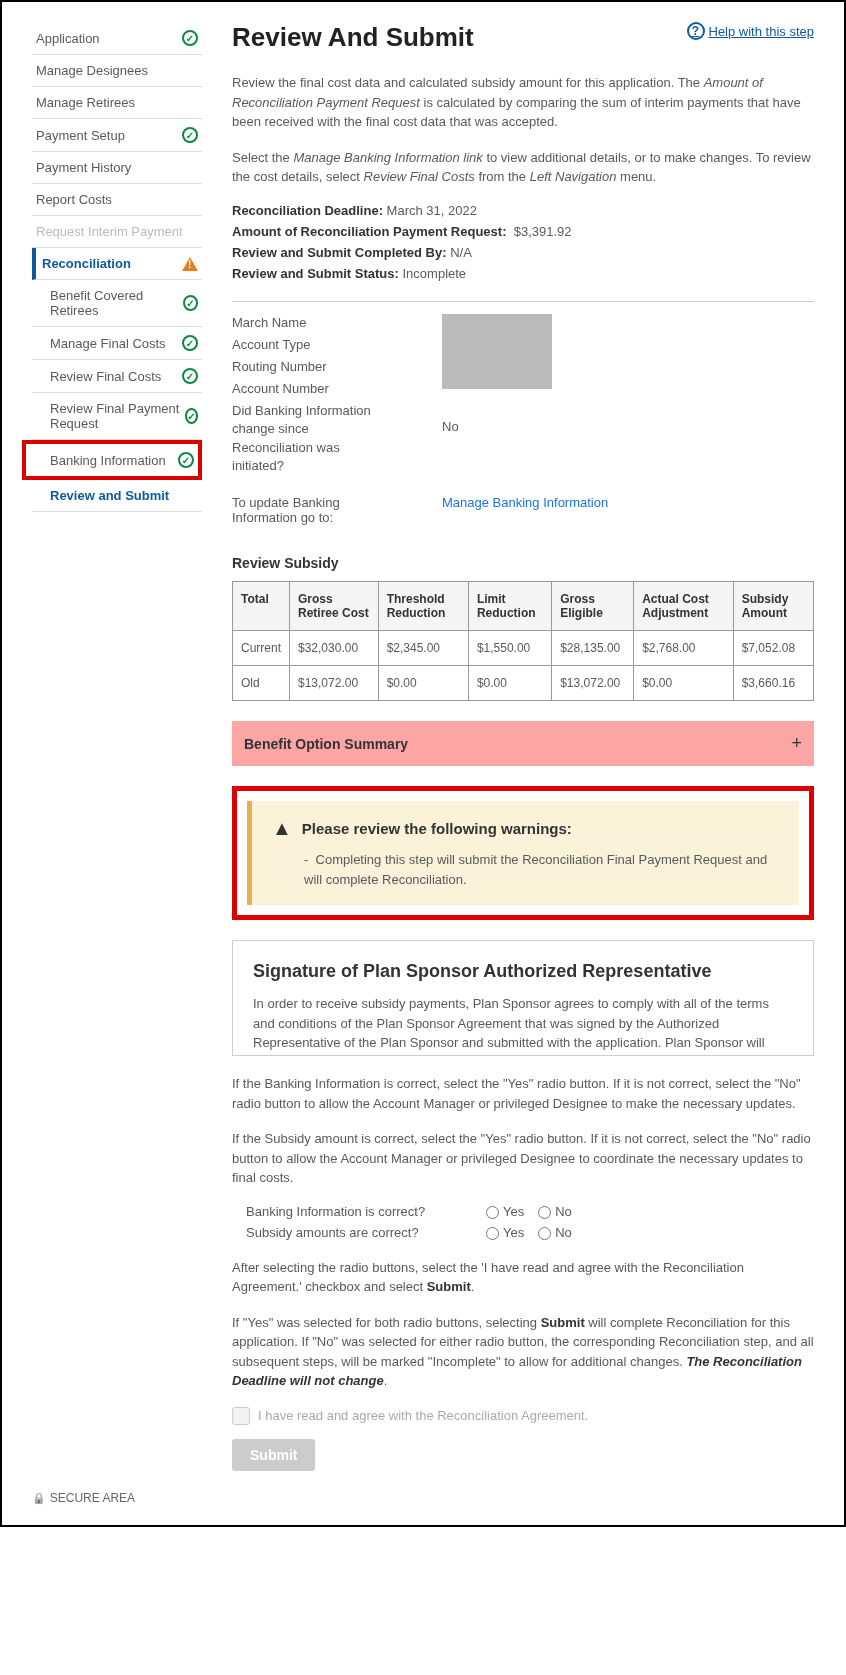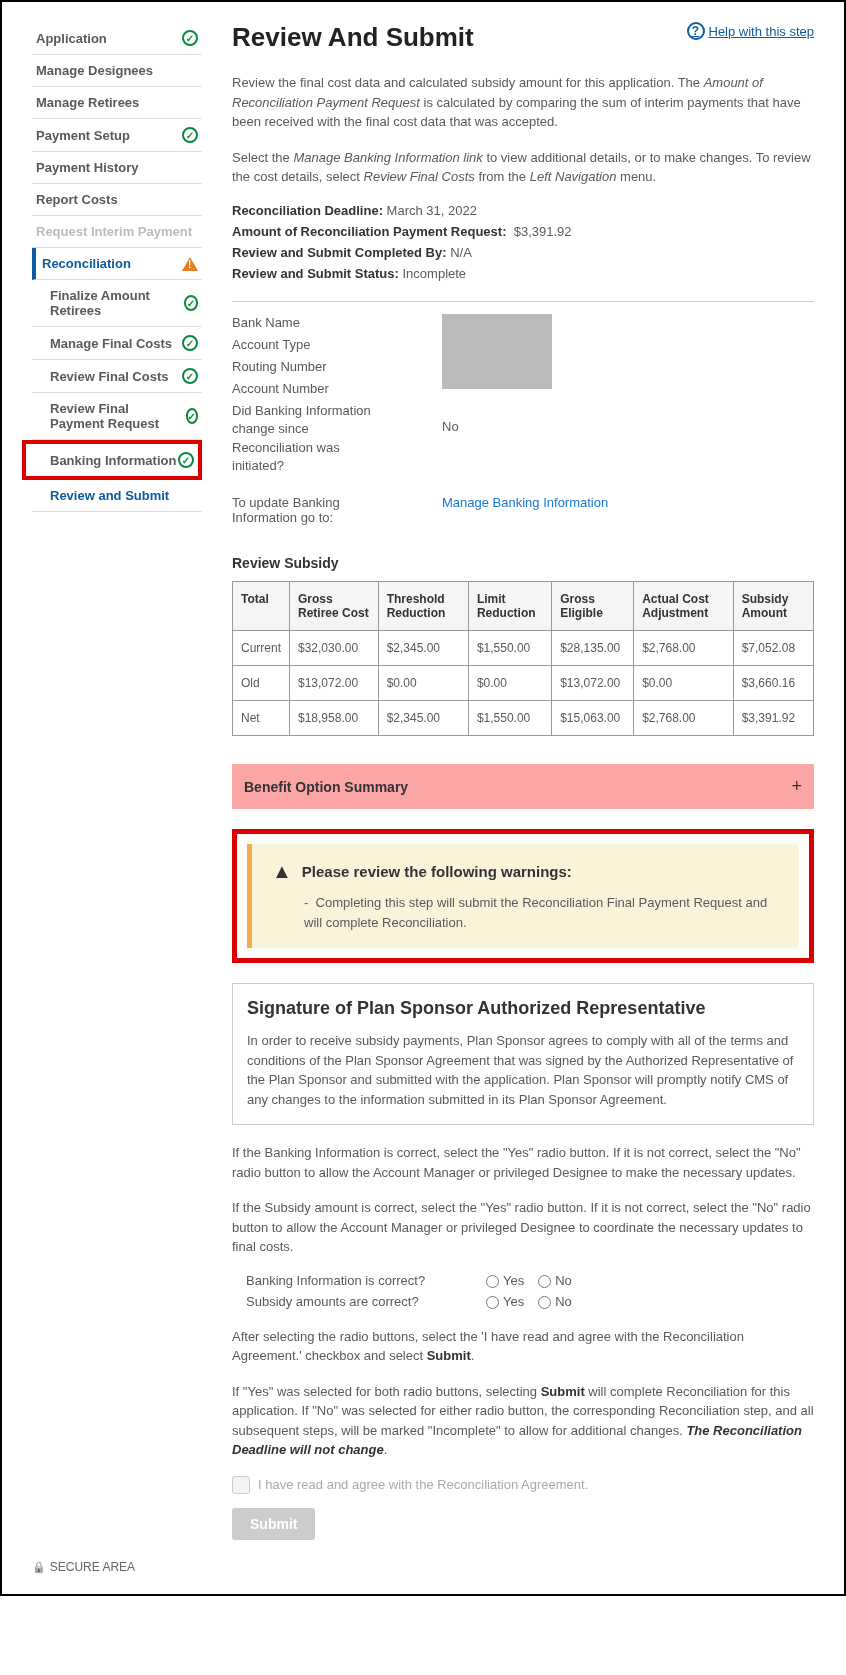--- a/index.html
+++ b/index.html
@@ -1,19 +1,19 @@
 <!DOCTYPE html>
 <html><head>
 <meta charset="utf-8">
 <style>
 * { box-sizing: border-box; margin: 0; padding: 0; }
 body { font-family: -apple-system, BlinkMacSystemFont, "Segoe UI", Arial, sans-serif; font-size: 14px; color: #4a4a4a; background: #fff; padding: 20px 30px; width: 846px; border: 2px solid #000; }
 .main-container { display: flex; gap: 30px; }
 .sidebar { width: 170px; flex-shrink: 0; }
-.sidebar-item { display: flex; justify-content: space-between; align-items: center; padding: 8px 4px; border-bottom: 1px solid #ddd; cursor: pointer; color: #5a5a5a; font-size: 13px; font-weight: bold; }
+.sidebar-item { display: flex; justify-content: space-between; align-items: center; padding: 8px 4px; border-bottom: 1px solid #ddd; cursor: pointer; color: #5a5a5a; font-size: 13px; }
 .sidebar-item.sub { padding-left: 18px; }
 .sidebar-item.active { color: #0d5a9f; font-weight: 600; border-left: 4px solid #0d5a9f; padding-left: 6px; }
 .sidebar-item.disabled { color: #bbb; }
 .sidebar-item.bold-blue { color: #0d5a9f; font-weight: 700; padding-left: 18px; }
 .sidebar-item.redbox { border: 4px solid #d00; margin-left: -10px; padding-left: 24px; }
 .icon-check { width: 16px; height: 16px; border-radius: 50%; border: 2px solid #0a8a3f; display: inline-flex; align-items: center; justify-content: center; color: #0a8a3f; font-size: 10px; }
 .icon-check::after { content: "✓"; font-weight: bold; }
 .icon-warn { width: 0; height: 0; border-left: 8px solid transparent; border-right: 8px solid transparent; border-bottom: 14px solid #e67e22; position: relative; }
 .icon-warn::after { content: "!"; position: absolute; left: -2px; top: 2px; color: #fff; font-size: 10px; font-weight: bold; }
 .content { flex: 1; }
@@ -29,31 +29,31 @@
 .bank-section { border-top: 1px solid #ccc; padding-top: 12px; margin-top: 10px; display: flex; gap: 60px; margin-bottom: 20px; }
 .bank-labels { display: flex; flex-direction: column; gap: 4px; font-size: 13px; color: #5a5a5a; width: 150px; }
 .bank-labels div { line-height: 1.4; }
 .bank-values { display: flex; flex-direction: column; }
 .gray-block { width: 110px; height: 75px; background: #bbb; }
 .bank-no { margin-top: 30px; font-size: 13px; color: #5a5a5a; }
 .update-row { display: flex; gap: 60px; margin-bottom: 30px; font-size: 13px; }
 .update-label { width: 150px; color: #5a5a5a; }
 .update-link { color: #1976d2; }
 h3 { font-size: 14px; font-weight: 700; color: #333; margin-bottom: 10px; }
-table { width: 100%; border-collapse: collapse; font-size: 12px; margin-bottom: 28px; }
+table { width: 100%; border-collapse: collapse; font-size: 12px; margin-bottom: 20px; }
 th, td { border: 1px solid #999; padding: 10px 8px; text-align: left; color: #5a5a5a; }
 th { background: #f5f5f5; font-weight: 700; color: #333; vertical-align: top; }
 .accordion { background: #fca5a5; padding: 12px; display: flex; justify-content: space-between; align-items: center; font-weight: 700; color: #333; margin-bottom: 20px; cursor: pointer; }
 .plus { font-size: 18px; font-weight: 400; }
 .warning-wrapper { border: 5px solid #d00; padding: 10px; margin-bottom: 20px; }
 .warning-box { background: #faf3d9; border-left: 5px solid #f0ad4e; padding: 16px 20px; }
 .warning-title { font-weight: 700; color: #333; font-size: 15px; display: flex; align-items: center; gap: 10px; margin-bottom: 10px; }
 .warning-icon-tri { font-size: 20px; }
 .warning-item { font-size: 13px; color: #5a5a5a; margin-left: 32px; line-height: 1.5; }
-.sig-box { border: 1px solid #ccc; padding: 14px; height: 142px; overflow-y: scroll; margin-bottom: 18px; }
+.sig-box { border: 1px solid #ccc; padding: 20px; height: 116px; overflow-y: scroll; margin-bottom: 18px; }
 .sig-box h2 { font-size: 18px; font-weight: 700; color: #333; margin-bottom: 12px; }
 .sig-box p { font-size: 13px; line-height: 1.5; color: #5a5a5a; }
 .para { font-size: 13px; line-height: 1.5; color: #5a5a5a; margin-bottom: 16px; }
 .para strong { font-weight: 700; color: #333; }
 .para .bi { font-weight: 700; font-style: italic; color: #333; }
 .radio-section { margin: 0 0 18px 14px; }
 .radio-row { display: flex; align-items: center; font-size: 13px; color: #5a5a5a; margin-bottom: 6px; }
 .radio-q { width: 240px; }
 .radio-opt { display: flex; align-items: flex-end; gap: 4px; margin-right: 14px; }
 .radio-opt input { margin: 0; }
@@ -90,21 +90,21 @@
         <span>Report Costs</span>
       </div>
     <div class="sidebar-item disabled">
         <span>Request Interim Payment</span>
       </div>
     <div class="sidebar-item active">
         <span>Reconciliation</span>
         <span class="icon-warn"></span>
       </div>
     <div class="sidebar-item sub">
-        <span>Finalize Amount Retirees</span>
+        <span>Benefit Covered Retirees</span>
         <span class="icon-check"></span>
       </div>
     <div class="sidebar-item sub">
         <span>Manage Final Costs</span>
         <span class="icon-check"></span>
       </div>
     <div class="sidebar-item sub">
         <span>Review Final Costs</span>
         <span class="icon-check"></span>
       </div>
@@ -137,21 +137,21 @@
 
     <div class="info-list">
       <div class="info-row"><span class="label">Reconciliation Deadline:</span> <span>March 31, 2022</span></div>
       <div class="info-row"><span class="label">Amount of Reconciliation Payment Request:</span> &nbsp;<span>$3,391.92</span></div>
       <div class="info-row"><span class="label">Review and Submit Completed By:</span> <span>N/A</span></div>
       <div class="info-row"><span class="label">Review and Submit Status:</span> <span>Incomplete</span></div>
     </div>
 
     <div class="bank-section">
       <div class="bank-labels">
-        <div>Bank Name</div>
+        <div>March Name</div>
         <div>Account Type</div>
         <div>Routing Number</div>
         <div>Account Number</div>
         <div>Did Banking Information change since Reconciliation was initiated?</div>
       </div>
       <div class="bank-values">
         <div class="gray-block"></div>
         <div class="bank-no">No</div>
       </div>
     </div>
@@ -186,29 +186,20 @@
           </tr>
         <tr>
             <td>Old</td>
             <td>$13,072.00</td>
             <td>$0.00</td>
             <td>$0.00</td>
             <td>$13,072.00</td>
             <td>$0.00</td>
             <td>$3,660.16</td>
           </tr>
-        <tr>
-            <td>Net</td>
-            <td>$18,958.00</td>
-            <td>$2,345.00</td>
-            <td>$1,550.00</td>
-            <td>$15,063.00</td>
-            <td>$2,768.00</td>
-            <td>$3,391.92</td>
-          </tr>
       </tbody>
     </table>
 
     <div class="accordion">
       <span>Benefit Option Summary</span>
       <span class="plus">+</span>
     </div>
 
     <div class="warning-wrapper">
       <div class="warning-box">

